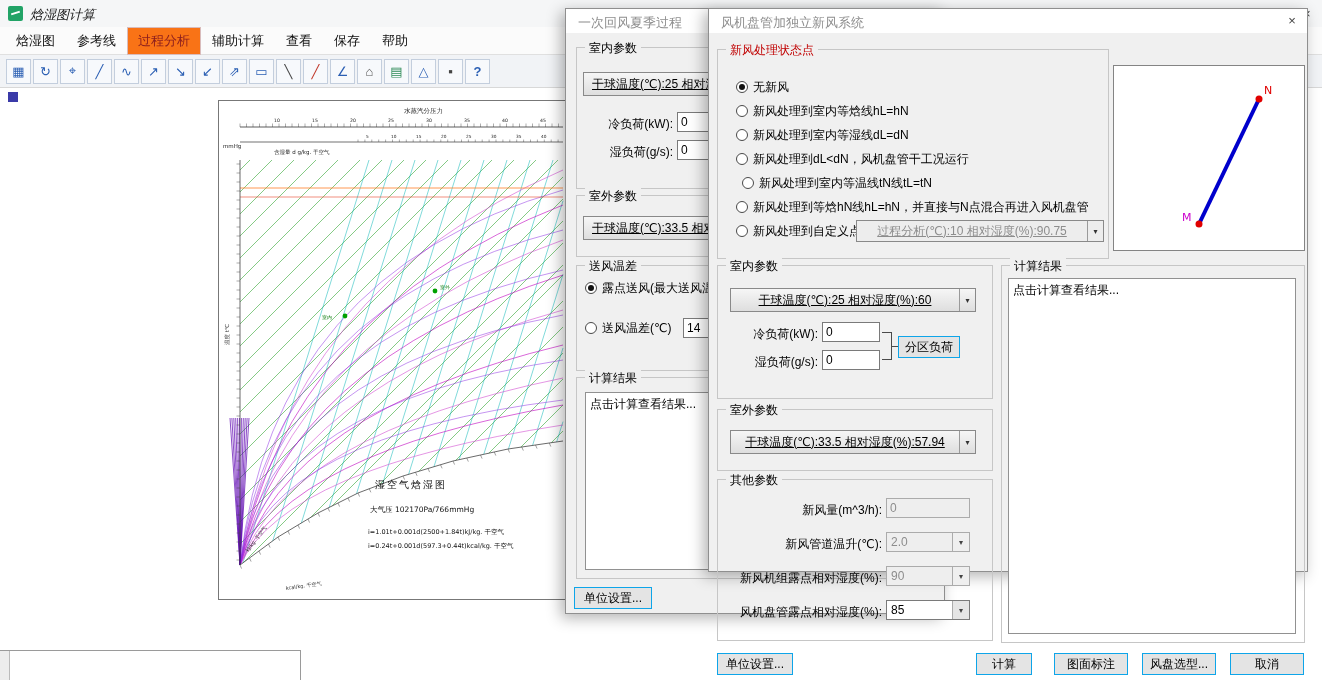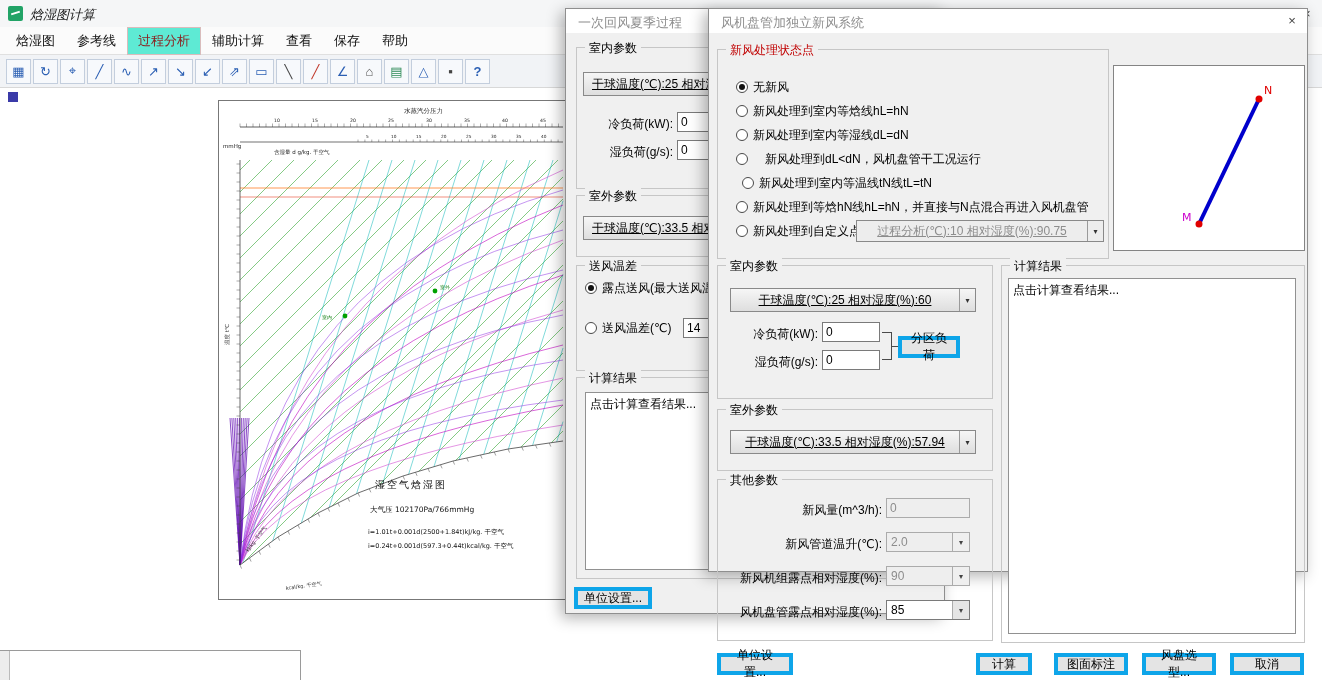--- a/index.html
+++ b/index.html
@@ -6,21 +6,21 @@
 body{font-family:"Liberation Sans","DejaVu Sans",sans-serif;background:#6b6b6b;}
 .screen{position:relative;width:1322px;height:680px;background:#fff;overflow:hidden;}
 .titlebar{position:absolute;left:0;top:0;width:100%;height:27px;background:#f5f6f7;border-bottom:1px solid #e2e2e2;}
 .app-icon{position:absolute;left:8px;top:6px;width:15px;height:15px;background:#21a366;border-radius:2px;}
 .app-icon::after{content:"";position:absolute;left:3px;top:6px;width:9px;height:2px;background:#fff;transform:rotate(-18deg);}
 .title-text{position:absolute;left:30px;top:6px;font-size:13px;color:#1a1a1a;font-style:italic;}
 .caption{position:absolute;right:0;top:0;height:27px;display:flex;}
 .cap{width:30px;display:flex;align-items:center;justify-content:center;font-size:12px;color:#333;}
 .menubar{position:absolute;left:0;top:27px;width:100%;height:28px;background:#fbfbfb;border-bottom:1px solid #e0e0e0;display:flex;align-items:center;padding-left:6px;box-sizing:border-box;}
 .mi{font-size:13px;color:#111;padding:4px 10px;margin-right:2px;}
-.mi.active{color:#8b1e1e;background:#5eead4;outline:1px solid #d9bcbc;}
+.mi.active{color:#8b1e1e;background:#f97316;outline:1px solid #d9bcbc;}
 .toolbar{position:absolute;left:0;top:55px;width:100%;height:33px;background:#f1f3f6;border-bottom:1px solid #d8d8d8;display:flex;align-items:center;padding-left:6px;gap:2px;box-sizing:border-box;}
 .tbtn{width:25px;height:25px;border:1px solid #c3cedd;background:#f7f9fc;display:flex;align-items:center;justify-content:center;font-size:13px;padding:0;}
 .tbtn:last-child .tico{font-weight:bold;}
 .canvas{position:absolute;left:0;top:88px;width:1322px;height:592px;background:#fff;}
 .sel-sq{position:absolute;left:8px;top:4px;width:10px;height:10px;background:#3a3aa8;}
 svg text{font-family:"DejaVu Sans","Liberation Sans",sans-serif;}
 .s-hline{position:absolute;left:0;top:562px;width:301px;height:0;border-top:1px solid #9a9a9a;}
 .s-vline{position:absolute;left:300px;top:562px;height:30px;width:0;border-left:1px solid #9a9a9a;}
 .s-box{position:absolute;left:0;top:563px;width:9px;height:29px;background:#ededed;border-right:1px solid #bbb;}
 .dialog{position:absolute;background:#f0f0f0;border:1px solid #8f8f8f;box-shadow:-4px 4px 14px rgba(0,0,0,.3);box-sizing:border-box;}
@@ -40,21 +40,21 @@
 .cbtn.disabled{color:#8d8d8d;background:#ededed;}
 .lab{position:absolute;font-size:12px;color:#000;white-space:nowrap;}
 .lab.r{text-align:right;}
 .inp{position:absolute;border:1px solid #7a7a7a;background:#fff;font-size:12px;padding:0 3px;font-family:inherit;box-sizing:border-box;}
 .inp.disabled{background:#eee;color:#8d8d8d;border-color:#ababab;}
 .combo{position:absolute;display:flex;align-items:stretch;border:1px solid #7a7a7a;background:#fff;font-size:12px;box-sizing:border-box;}
 .combo .cv{flex:1;display:flex;align-items:center;padding:0 4px;overflow:hidden;}
 .combo .ca{width:16px;border-left:1px solid #ababab;background:#e5e5e5;display:flex;align-items:center;justify-content:center;font-size:8px;color:#444;flex:none;}
 .combo.disabled{background:#eee;color:#8d8d8d;border-color:#ababab;}
 .combo.disabled .ca{background:#efefef;}
-.btn{position:absolute;background:#e4e4e4;border:4px solid #0ea5e9;font-size:12px;display:flex;align-items:center;justify-content:center;color:#000;font-family:inherit;box-sizing:border-box;}
+.btn{position:absolute;background:#e4e4e4;border:1px solid #0ea5e9;font-size:12px;display:flex;align-items:center;justify-content:center;color:#000;font-family:inherit;box-sizing:border-box;}
 .resbox{position:absolute;background:#fff;border:1px solid #919191;font-size:12px;color:#000;padding:3px 4px;overflow:hidden;box-sizing:border-box;}
 .bracket{position:absolute;border:1px solid #4a4a4a;border-left:none;box-sizing:border-box;}
 .bstub{position:absolute;border-top:1px solid #4a4a4a;height:0;}
 .fcu-panel{position:absolute;background:#fff;border:1px solid #848484;}
 </style>
 </head>
 <body>
 
 <div class="screen">
 
@@ -473,21 +473,21 @@
         <span>无新风</span>
       </div>
       <div class="rrow" style="left:18px;top:53px;">
         <span class="radio"></span>
         <span>新风处理到室内等焓线hL=hN</span>
       </div>
       <div class="rrow" style="left:18px;top:77px;">
         <span class="radio"></span>
         <span>新风处理到室内等湿线dL=dN</span>
       </div>
-      <div class="rrow" style="left:18px;top:101px;gap:12px;">
+      <div class="rrow" style="left:18px;top:101px;">
         <span class="radio"></span>
         <span>新风处理到dL&lt;dN，风机盘管干工况运行</span>
       </div>
       <div class="rrow" style="left:24px;top:125px;">
         <span class="radio"></span>
         <span>新风处理到室内等温线tN线tL=tN</span>
       </div>
       <div class="rrow" style="left:18px;top:149px;">
         <span class="radio"></span>
         <span>新风处理到等焓hN线hL=hN，并直接与N点混合再进入风机盘管</span>

